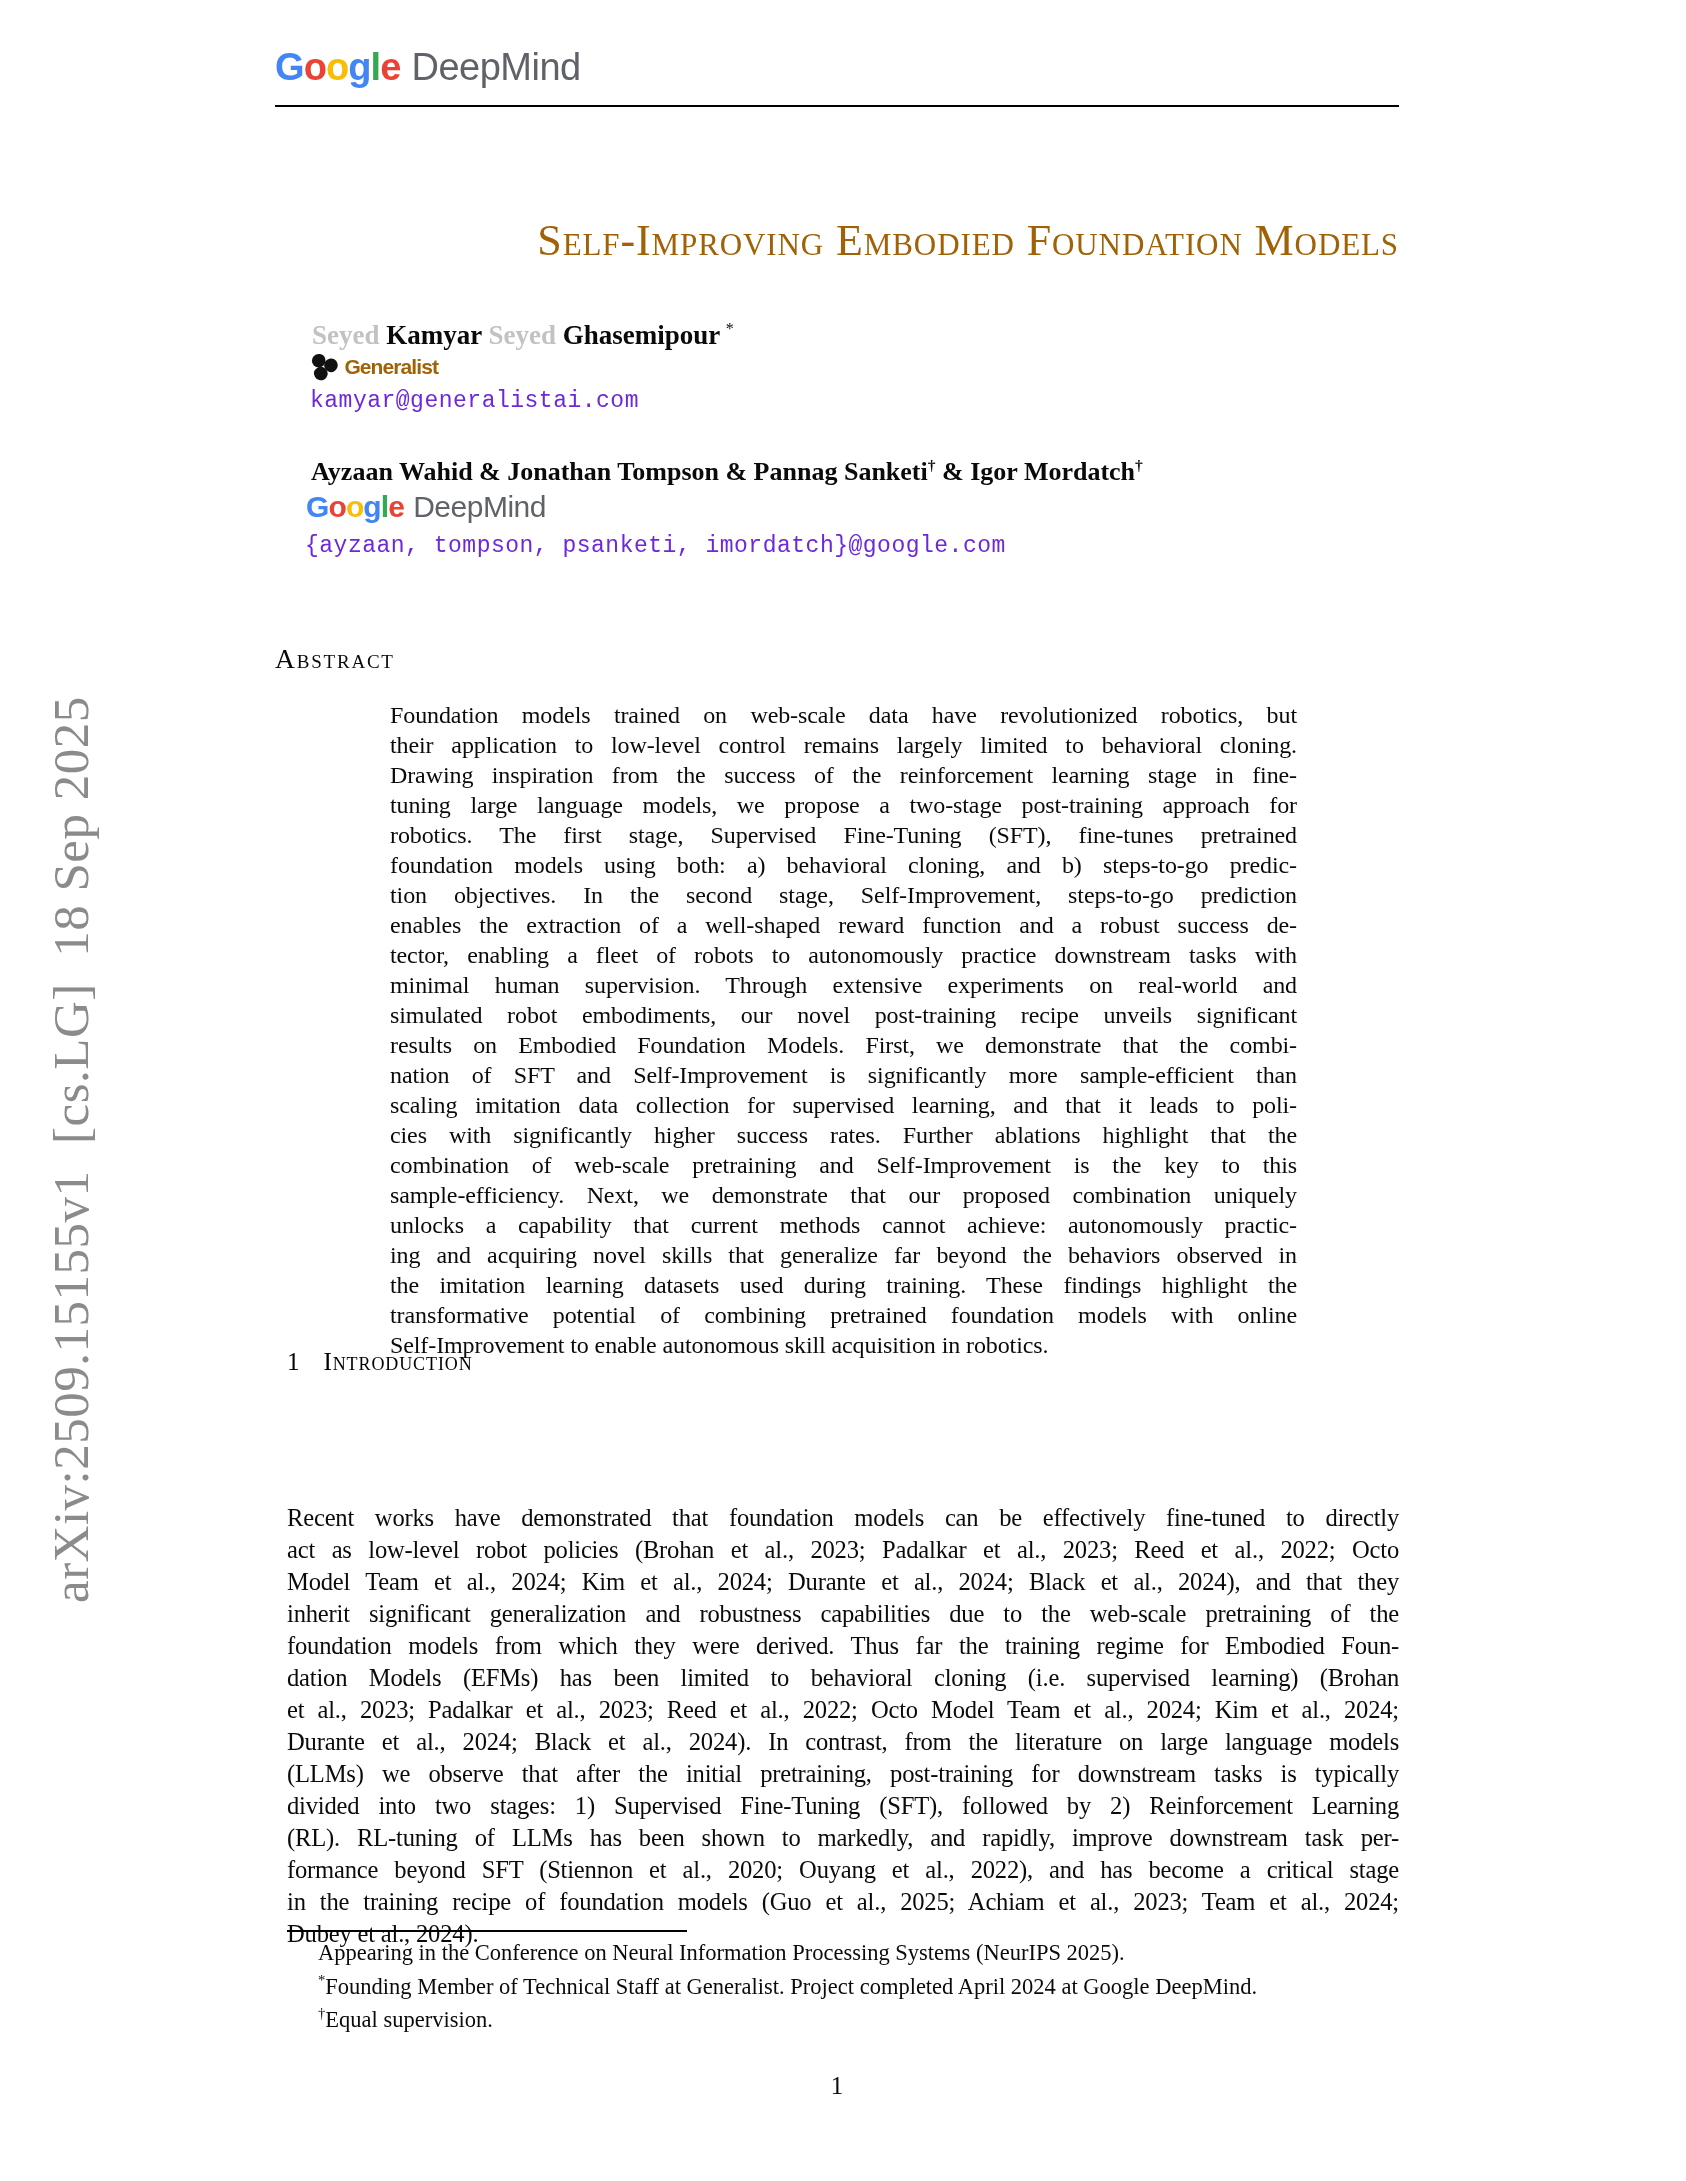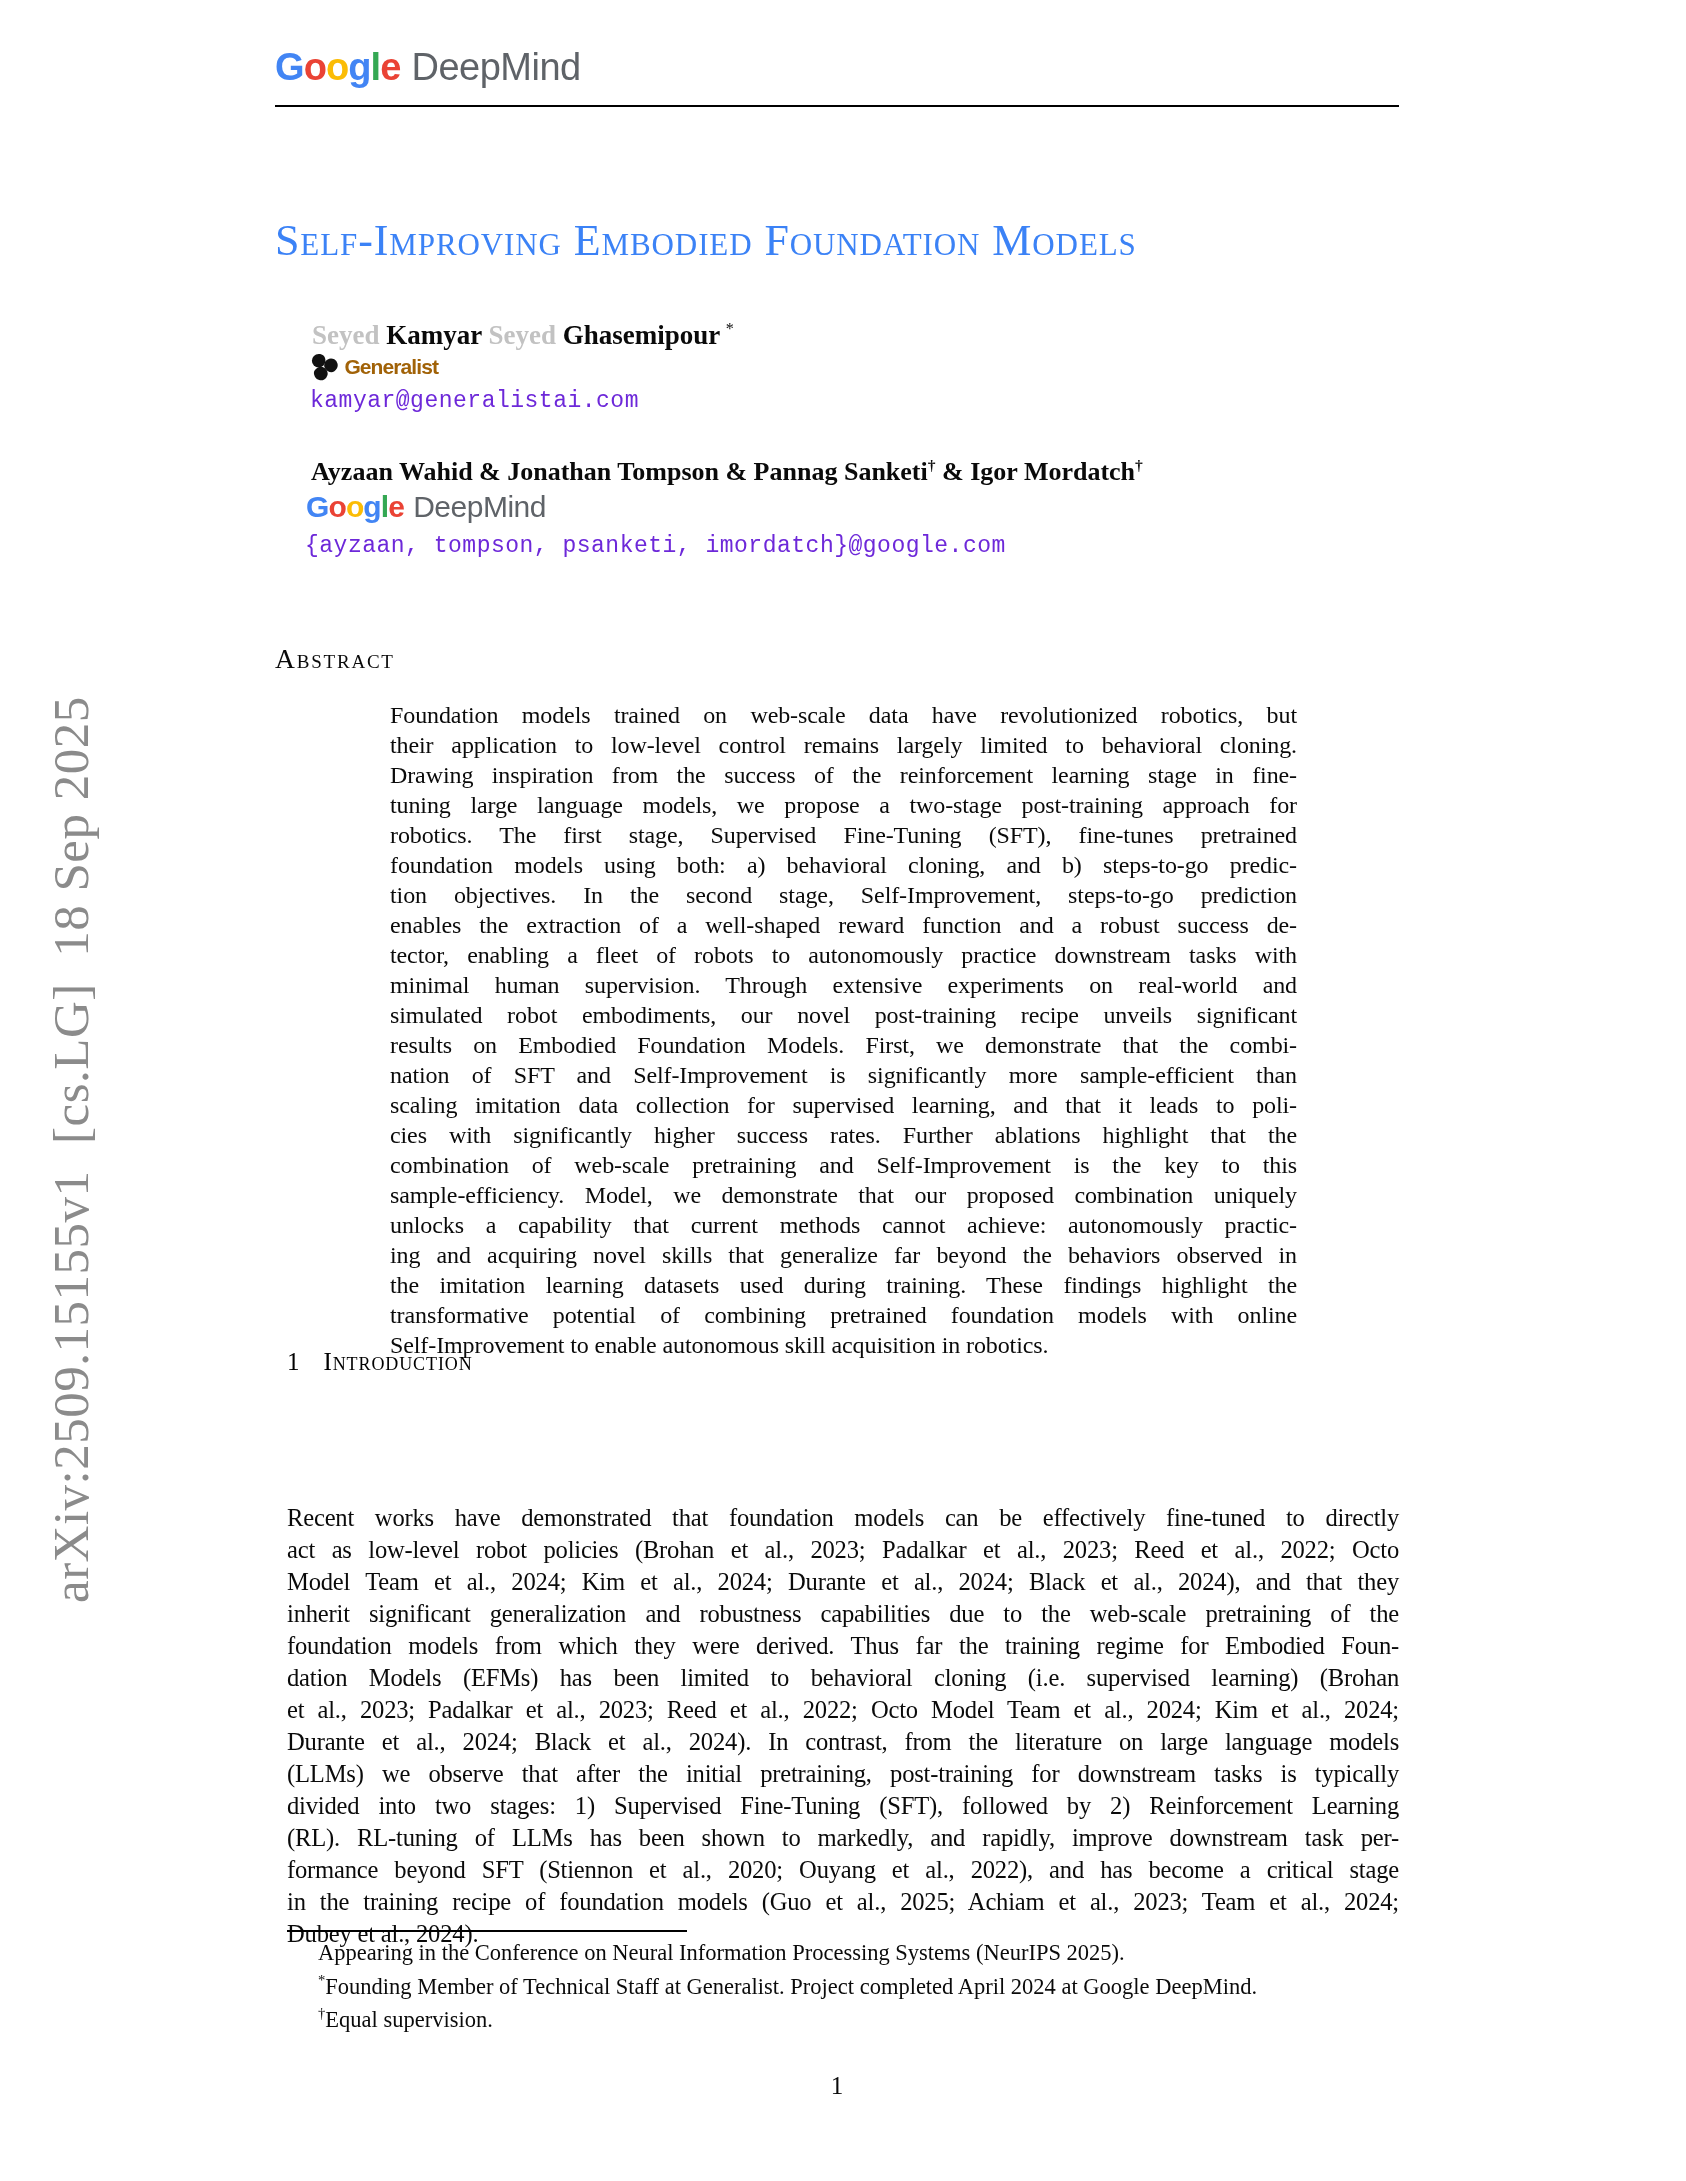--- a/index.html
+++ b/index.html
@@ -21,22 +21,22 @@
     position:absolute;left:275px;top:48px;
     font-family:"Liberation Sans",sans-serif;font-size:38px;line-height:1;
     display:flex;align-items:baseline;gap:11px;
   }
   .google-word{font-weight:700;letter-spacing:-0.9px;}
   .deepmind-word{color:#5f6368;font-weight:400;letter-spacing:-0.5px;}
   .header-rule{position:absolute;left:275px;top:105px;width:1124px;height:1.8px;background:#000;}
 
   
   .paper-title{
-    position:absolute;left:275px;top:215px;width:1124px;text-align:left;
-    font-size:44px;font-variant:small-caps;letter-spacing:0.9px;color:#3b82f6;
+    position:absolute;left:275px;top:215px;width:1124px;text-align:right;
+    font-size:44px;font-variant:small-caps;letter-spacing:0.9px;color:#a16207;
   }
 
   
   .author1-names{position:absolute;left:312px;top:320px;font-size:27px;font-weight:700;}
   .muted{color:#c2c2c2;}
   .author-sup{font-size:60%;vertical-align:super;font-weight:400;margin-left:5.5px;}
   .dagger-sup{font-size:60%;vertical-align:super;}
   .org-generalist{
     position:absolute;left:309px;top:352px;display:flex;align-items:center;gap:6.4px;
     font-family:"Liberation Sans",sans-serif;font-weight:700;font-size:21px;letter-spacing:-0.9px;color:#a16207;text-align:right;
@@ -133,21 +133,21 @@
     <div class="jline">tion objectives. In the second stage, Self-Improvement, steps-to-go prediction</div>
     <div class="jline">enables the extraction of a well-shaped reward function and a robust success de-</div>
     <div class="jline">tector, enabling a fleet of robots to autonomously practice downstream tasks with</div>
     <div class="jline">minimal human supervision. Through extensive experiments on real-world and</div>
     <div class="jline">simulated robot embodiments, our novel post-training recipe unveils significant</div>
     <div class="jline">results on Embodied Foundation Models. First, we demonstrate that the combi-</div>
     <div class="jline">nation of SFT and Self-Improvement is significantly more sample-efficient than</div>
     <div class="jline">scaling imitation data collection for supervised learning, and that it leads to poli-</div>
     <div class="jline">cies with significantly higher success rates. Further ablations highlight that the</div>
     <div class="jline">combination of web-scale pretraining and Self-Improvement is the key to this</div>
-    <div class="jline">sample-efficiency. Model, we demonstrate that our proposed combination uniquely</div>
+    <div class="jline">sample-efficiency. Next, we demonstrate that our proposed combination uniquely</div>
     <div class="jline">unlocks a capability that current methods cannot achieve: autonomously practic-</div>
     <div class="jline">ing and acquiring novel skills that generalize far beyond the behaviors observed in</div>
     <div class="jline">the imitation learning datasets used during training. These findings highlight the</div>
     <div class="jline">transformative potential of combining pretrained foundation models with online</div>
     <div class="jline">Self-Improvement to enable autonomous skill acquisition in robotics.</div>
   </div>
 
 <div class="section-heading">
   <span class="section-number">1</span><span class="section-title">Introduction</span>
 </div>

